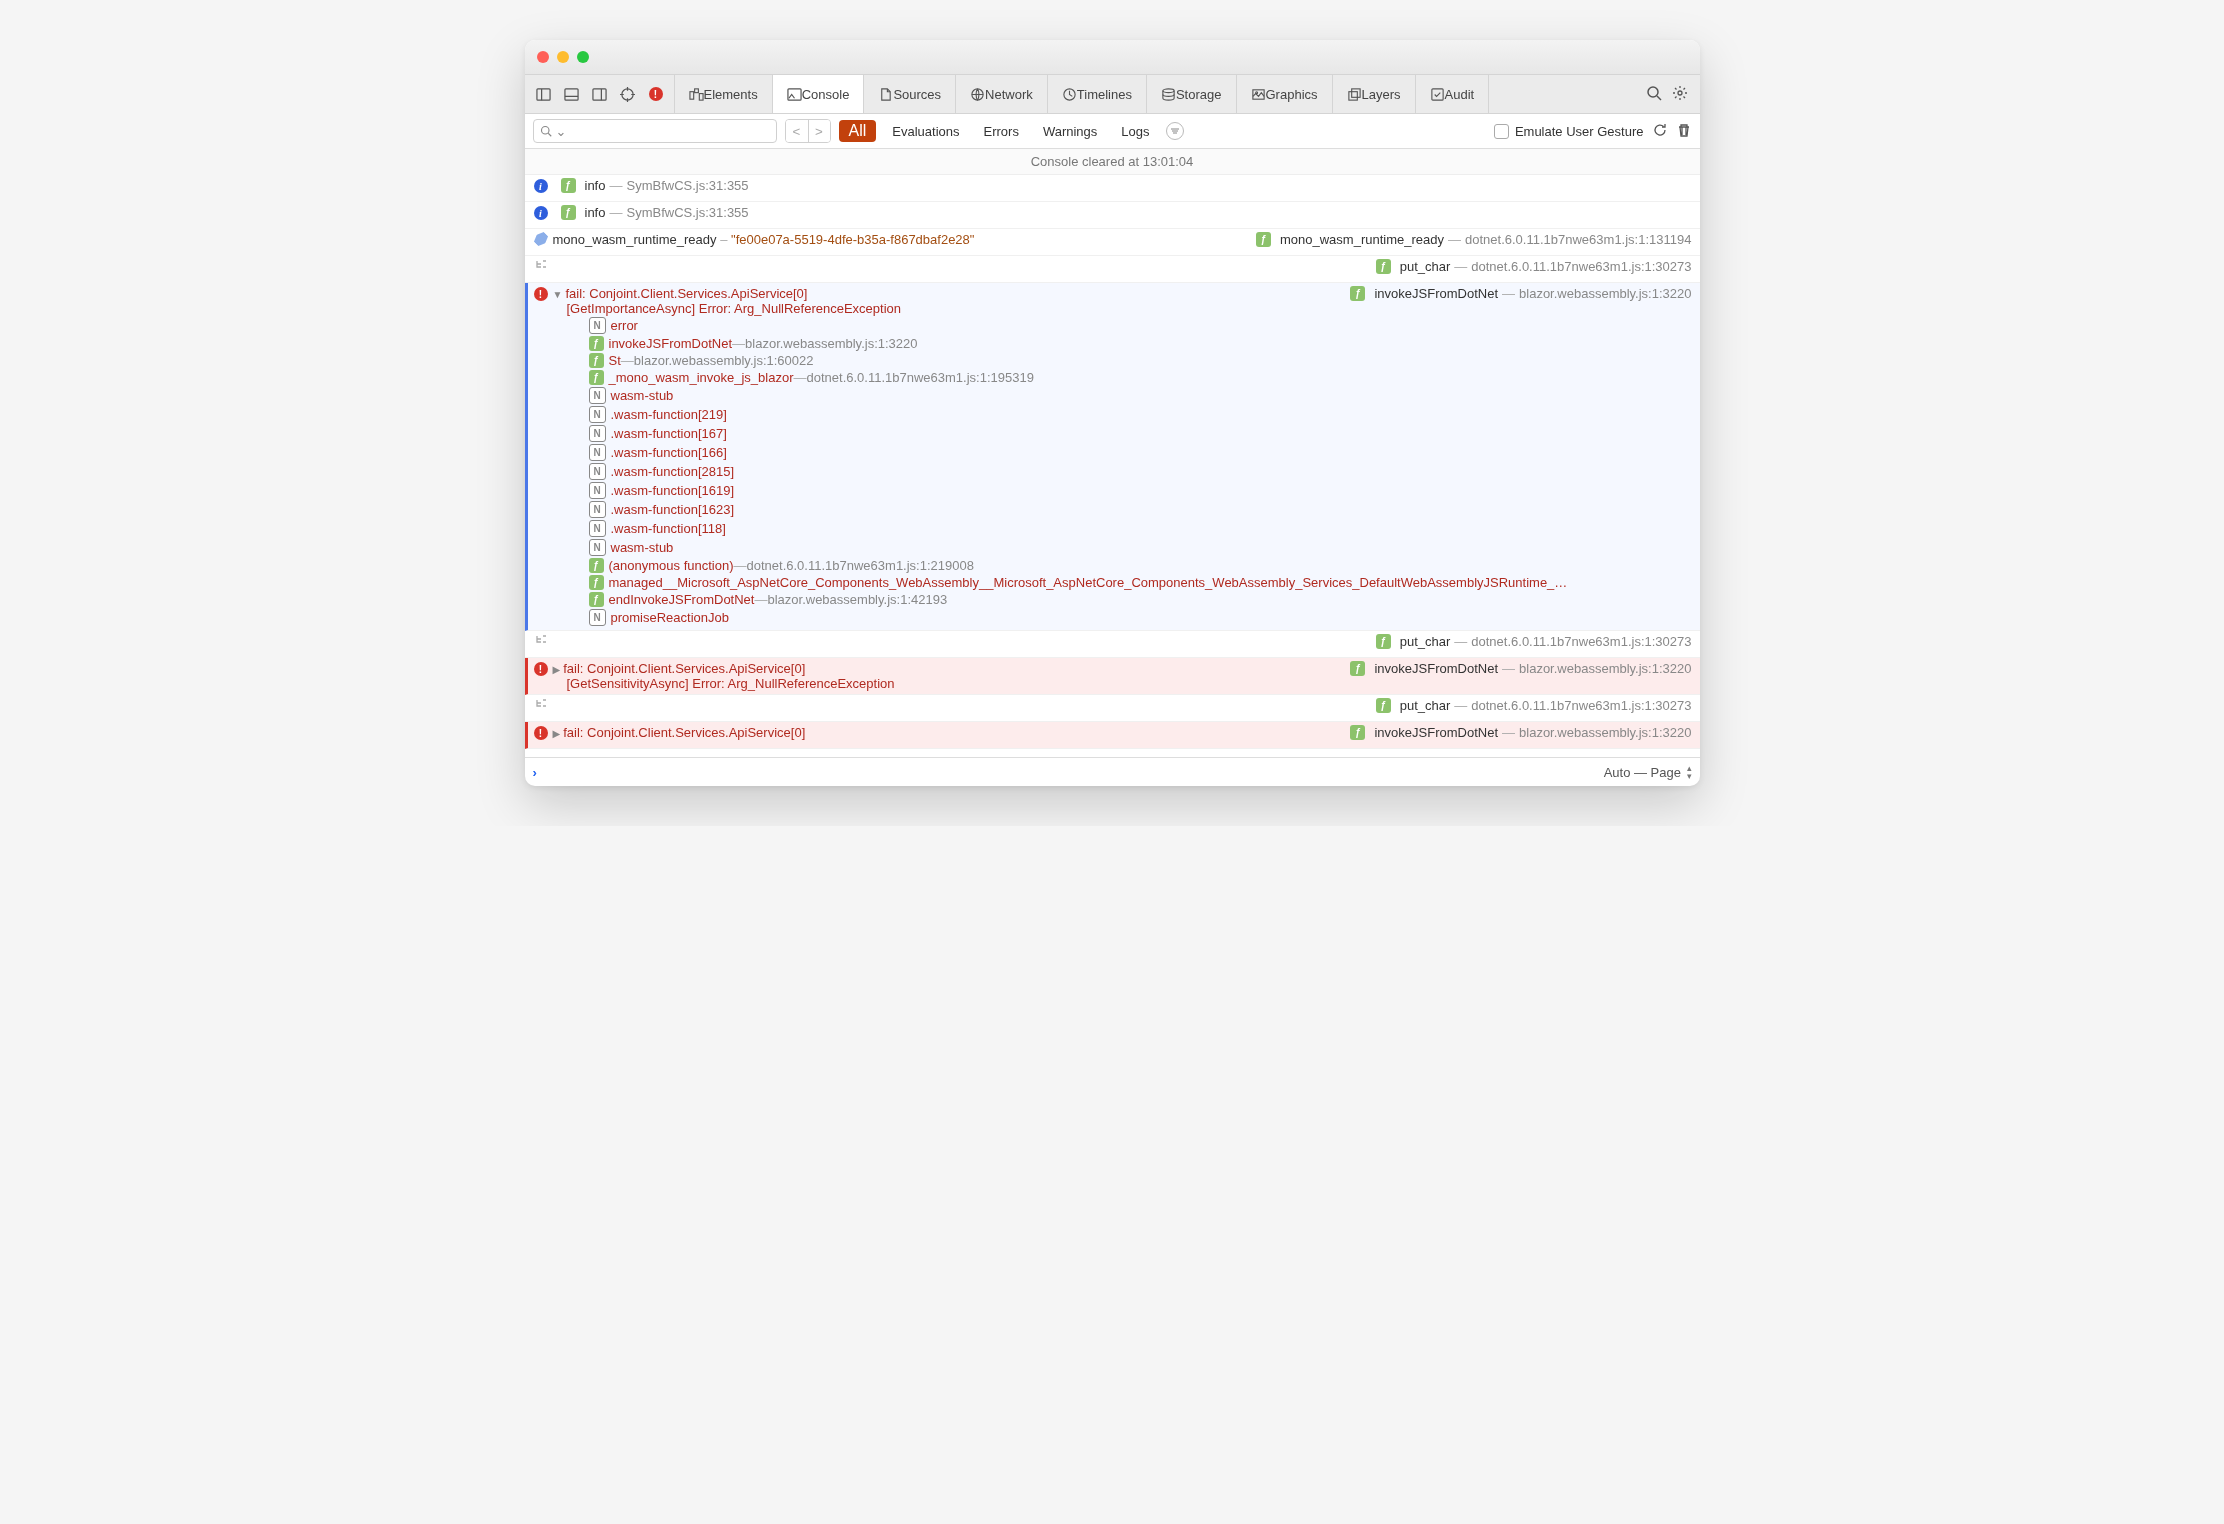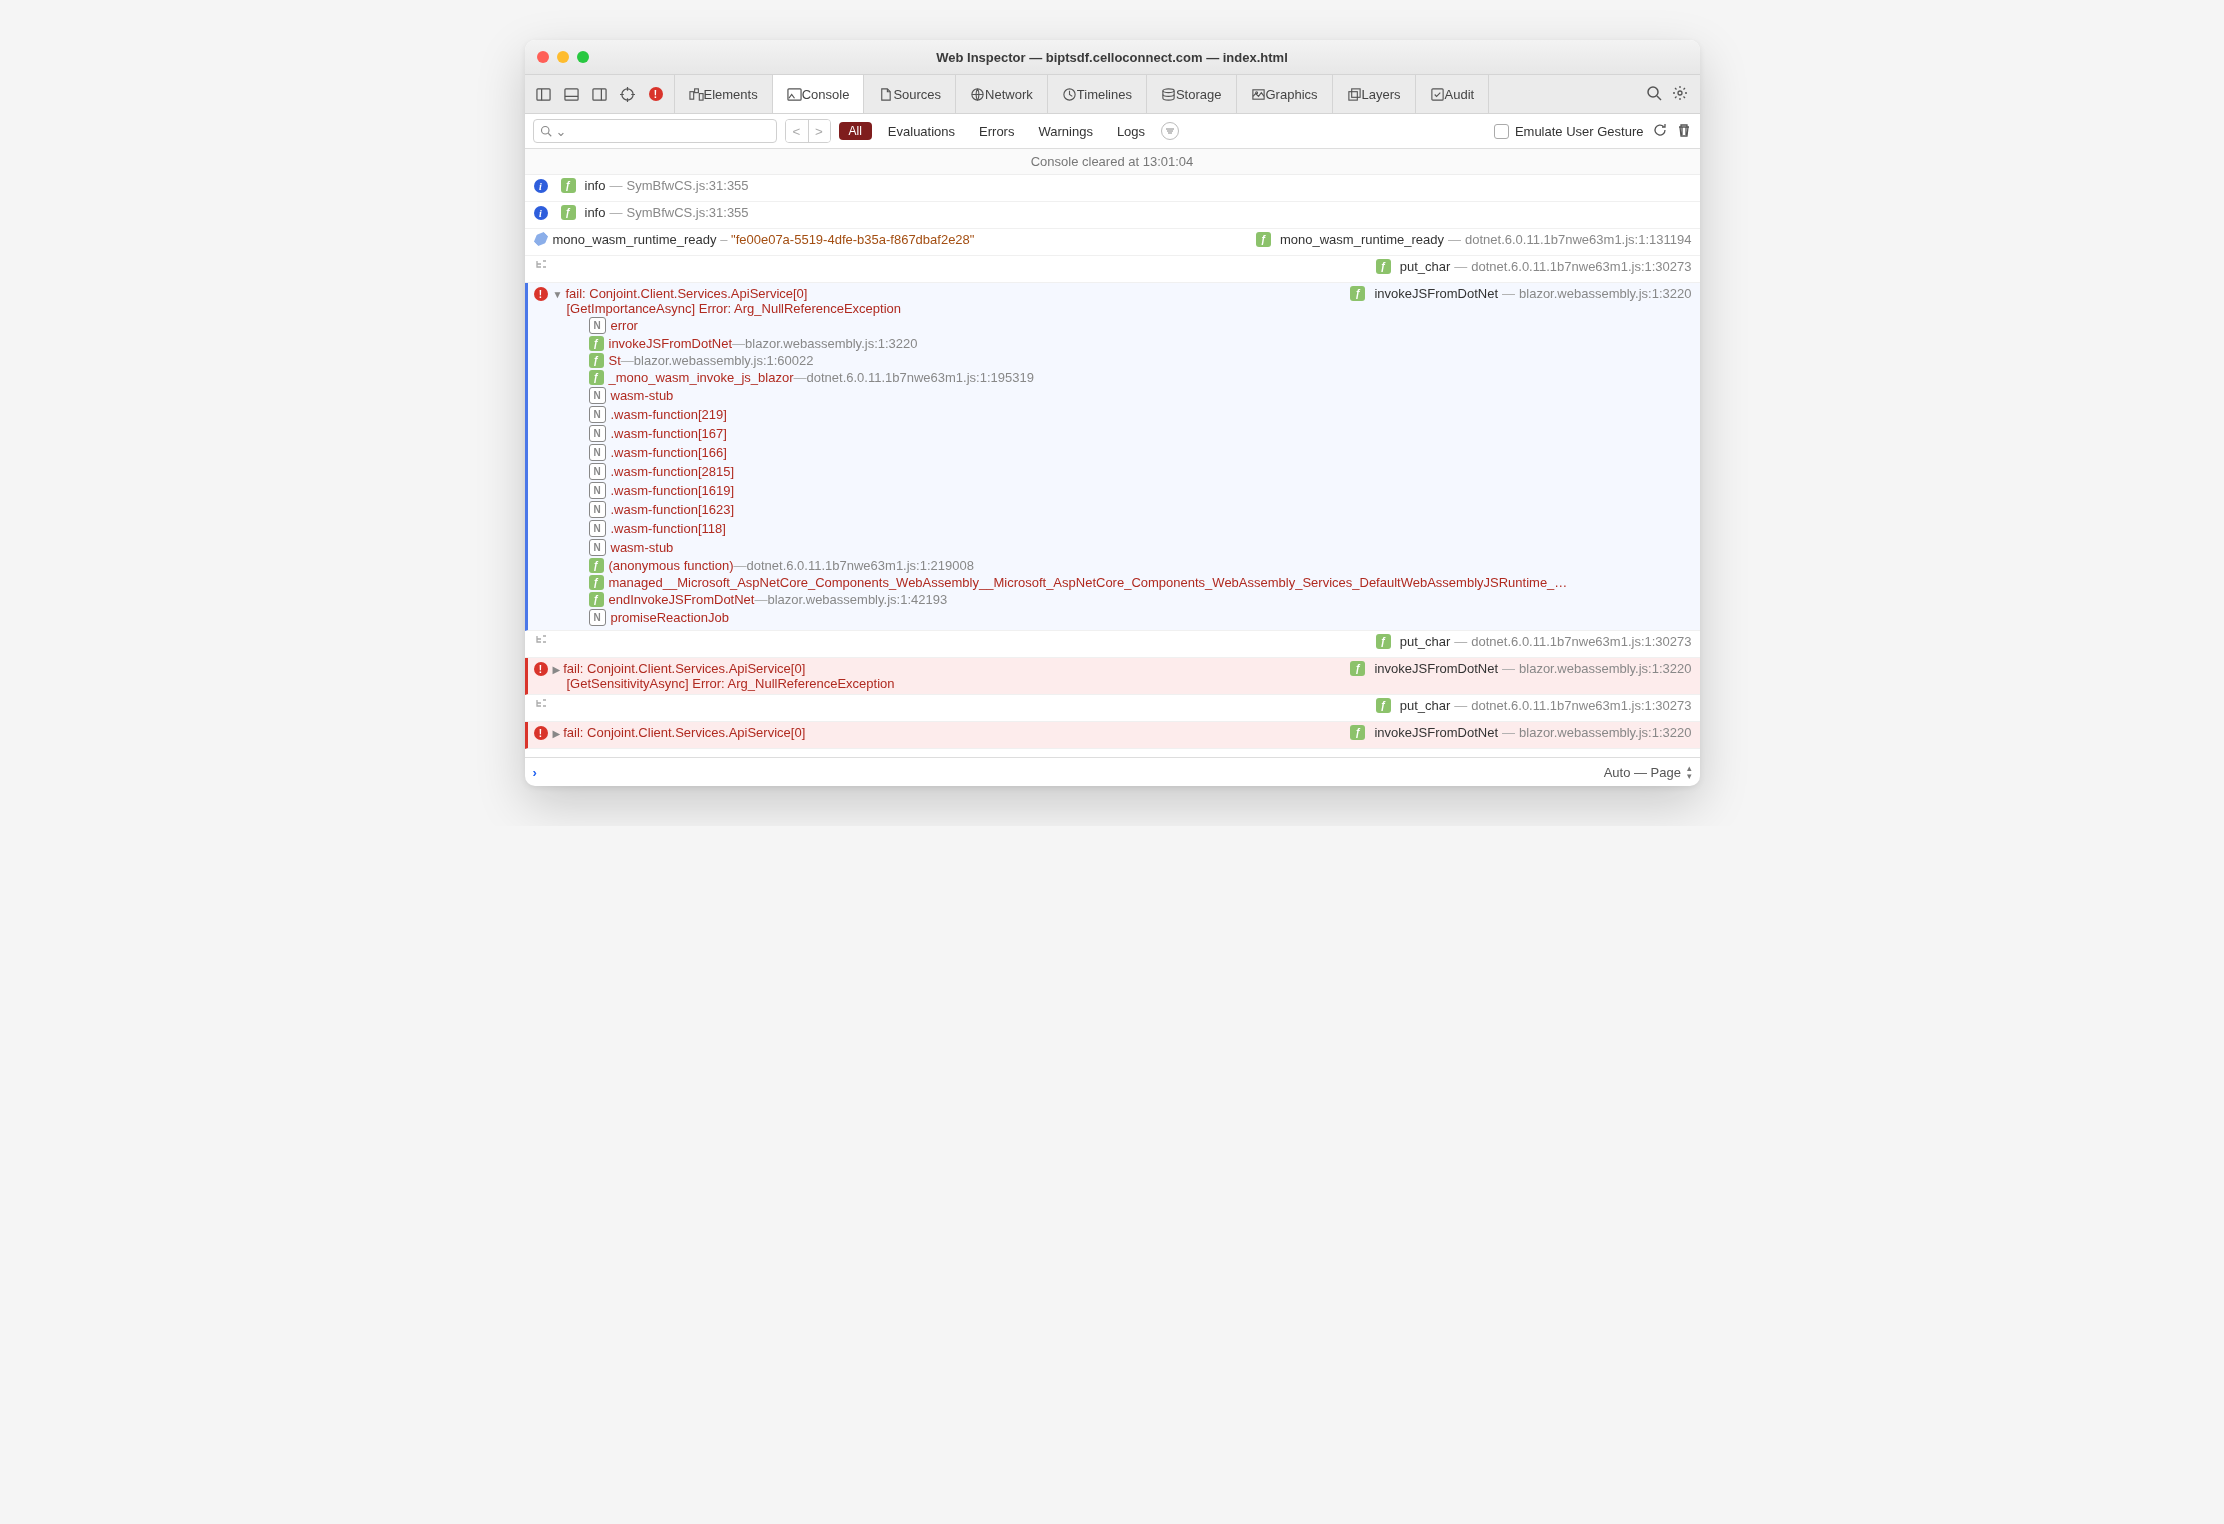--- a/index.html
+++ b/index.html
@@ -20,21 +20,21 @@
 .tab.active{background:#fff;}
 .tab svg{width:15px;height:15px;}
 .tbright{display:flex;align-items:center;gap:10px;padding:0 12px;color:#555;}
 .tbright svg{width:16px;height:16px;}
 .filterbar{height:34px;border-bottom:1px solid #ddd;display:flex;align-items:center;padding:0 8px;gap:8px;background:#fff;}
 .search{display:flex;align-items:center;border:1px solid #d0d0d0;border-radius:4px;height:22px;width:230px;padding:0 6px;gap:4px;color:#888;}
 .search svg{width:12px;height:12px;}
 .arrowbox{display:flex;border:1px solid #d0d0d0;border-radius:4px;overflow:hidden;}
 .arrowbox button{border:none;background:#fff;width:22px;height:22px;color:#aaa;cursor:default;}
 .arrowbox button+button{border-left:1px solid #d0d0d0;}
-.pill{background:#7f1d1d;color:#fff;border-radius:4px;padding:2px 10px;font-size:12px;}
+.pill{background:#c2410c;color:#fff;border-radius:4px;padding:2px 10px;font-size:16px;}
 .flt{color:#333;padding:2px 8px;font-size:13px;cursor:pointer;}
 .oval{border:1px solid #bbb;border-radius:50%;width:16px;height:16px;display:flex;align-items:center;justify-content:center;}
 .spacer{flex:1;}
 .emu{display:flex;align-items:center;gap:6px;color:#333;}
 .chk{width:13px;height:13px;border:1px solid #aaa;border-radius:3px;}
 .logarea{height:608px;overflow:hidden;display:flex;flex-direction:column;border-bottom:1px solid #ddd;}
 .banner{text-align:center;color:#777;padding:5px 0;font-size:13px;background:#fafafa;border-bottom:1px solid #eee;}
 .rows{flex:1;overflow:auto;}
 .row{display:flex;padding:3px 8px;min-height:20px;align-items:flex-start;border-bottom:1px solid #f0f0f0;}
 .row .ricon{width:16px;display:flex;justify-content:center;margin-right:4px;padding-top:1px;}
@@ -69,21 +69,20 @@
 </head>
 <body>
 
 <div class="window">
   <div class="titlebar">
     <div class="traffic">
       <div class="dot red"></div>
       <div class="dot yellow"></div>
       <div class="dot green"></div>
     </div>
-    <div class="title">Web Inspector — biptsdf.celloconnect.com — index.html</div>
   </div>
 
   <div class="tabbar">
     <div class="tabgroup" style="padding:0 6px;gap:2px;">
       <div class="iconcell">
           <svg viewBox="0 0 16 16" fill="none" stroke="#555" stroke-width="1.3">
             <rect x="1" y="2" width="14" height="12" rx="1"></rect>
             <line x1="6" y1="2" x2="6" y2="14"></line>
           </svg>
         </div>

